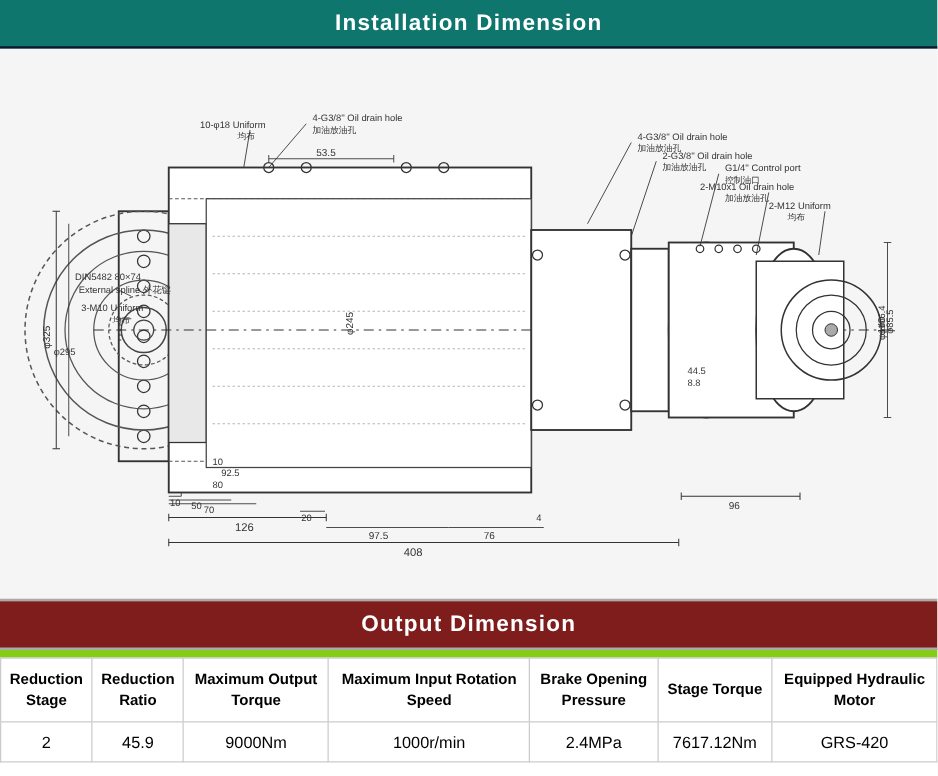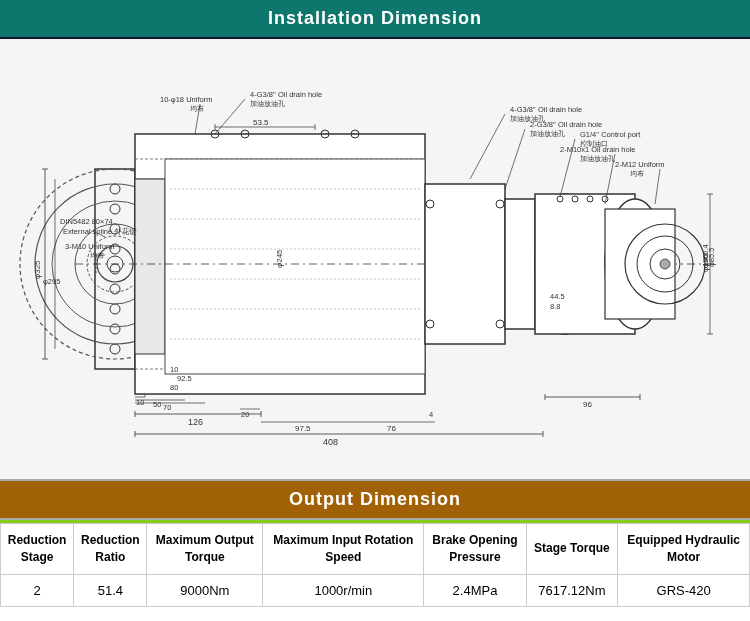--- a/index.html
+++ b/index.html
@@ -36,35 +36,35 @@
     }
 
     .diagram-svg-container {
       width: 100%;
       height: 420px;
       position: relative;
     }
 
     
     .output-header {
-      background: #a16207;
+      background: #7f1d1d;
       text-align: center;
       padding: 8px 0;
       border-bottom: 2px solid #aaa;
     }
     .output-header span {
       color: #fff;
       font-size: 18px;
       font-weight: bold;
       letter-spacing: 1px;
     }
 
     .output-table-wrapper {
       padding: 0;
-      border-top: 3px solid #84cc16;
+      border-top: 6px solid #84cc16;
     }
 
     table.output-table {
       width: 100%;
       border-collapse: collapse;
       font-size: 12px;
     }
 
     table.output-table th,
     table.output-table td {
@@ -291,21 +291,21 @@
         <th>Maximum Output<br>Torque</th>
         <th>Maximum Input Rotation<br>Speed</th>
         <th>Brake Opening<br>Pressure</th>
         <th>Stage Torque</th>
         <th>Equipped Hydraulic<br>Motor</th>
       </tr>
     </thead>
     <tbody>
       <tr>
         <td>2</td>
-        <td>51.4</td>
+        <td>45.9</td>
         <td>9000Nm</td>
         <td>1000r/min</td>
         <td>2.4MPa</td>
         <td>7617.12Nm</td>
         <td>GRS-420</td>
       </tr>
     </tbody>
   </table>
 </div>
 

